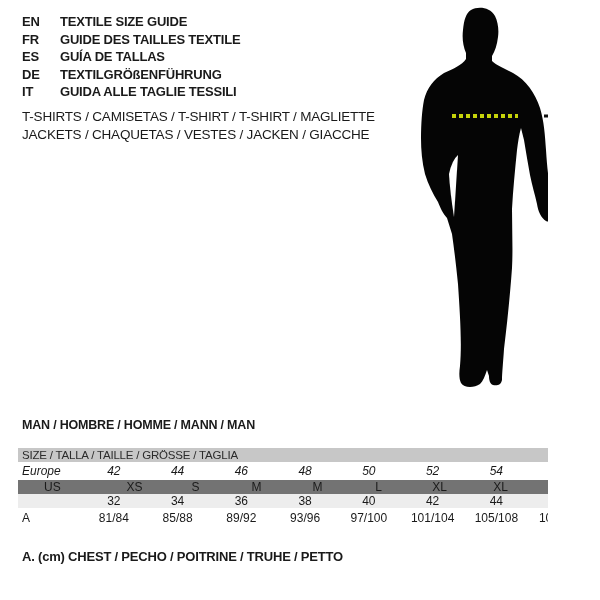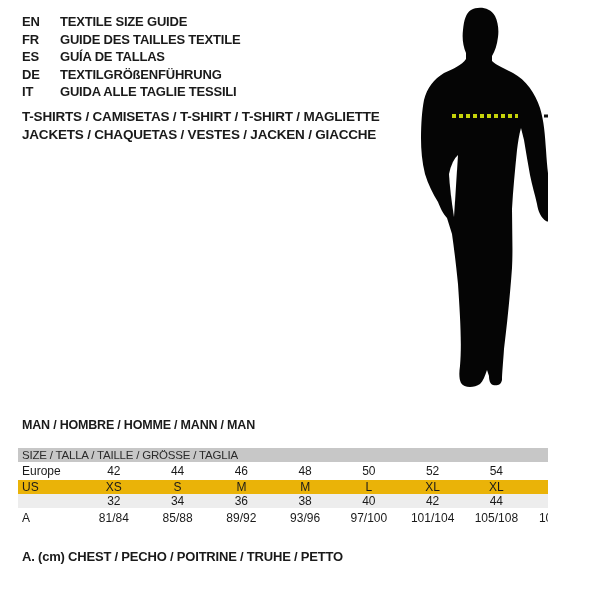--- a/index.html
+++ b/index.html
@@ -5,33 +5,33 @@
   html,body{margin:0;padding:0;background:#ffffff;}
   #canvas{
     position:relative;width:548px;height:600px;background:#ffffff;overflow:hidden;
     font-family:"Liberation Sans",sans-serif;color:#1a1a1a;
   }
   
   .lang-list{position:absolute;left:22px;top:13px;}
   .lang-row{display:flex;line-height:17.6px;font-size:13px;font-weight:bold;letter-spacing:-0.2px;}
   .lang-code{width:38px;flex:0 0 38px;}
   
-  .category{position:absolute;left:22px;top:108px;font-size:13.5px;font-weight:bold;
+  .category{position:absolute;left:22px;top:108px;font-size:13.5px;font-weight:normal;
     line-height:17.5px;letter-spacing:-0.2px;}
   
   .figure{position:absolute;left:400px;top:4px;width:175px;height:388px;}
   
   .section-title{position:absolute;left:22px;top:418px;font-size:12.5px;font-weight:bold;letter-spacing:-0.2px;}
   
   .size-table{position:absolute;left:18px;top:448px;width:574px;font-size:12px;}
   .t-header{height:14px;background:#c7c7c7;display:flex;align-items:center;
     padding-left:4px;font-size:11.5px;color:#2b2b2b;letter-spacing:-0.2px;}
   .t-row{display:grid;grid-template-columns:64px repeat(8,1fr);align-items:center;}
-  .r-europe{height:18px;background:#ffffff;}
-  .r-us{height:14px;background:#eab308;}
+  .r-europe{height:18px;background:#ffffff;font-style:italic;}
+  .r-us{height:14px;background:#737373;padding-left:22px;}
   .r-num{height:14px;background:#ededed;}
   .r-a{height:20px;background:#ffffff;}
   .t-label{padding-left:4px;text-align:left;}
   .t-cell{text-align:center;}
   
   .footnote{position:absolute;left:22px;top:549px;font-size:13px;font-weight:bold;letter-spacing:-0.2px;}
 </style>
 </head>
 <body>
 

